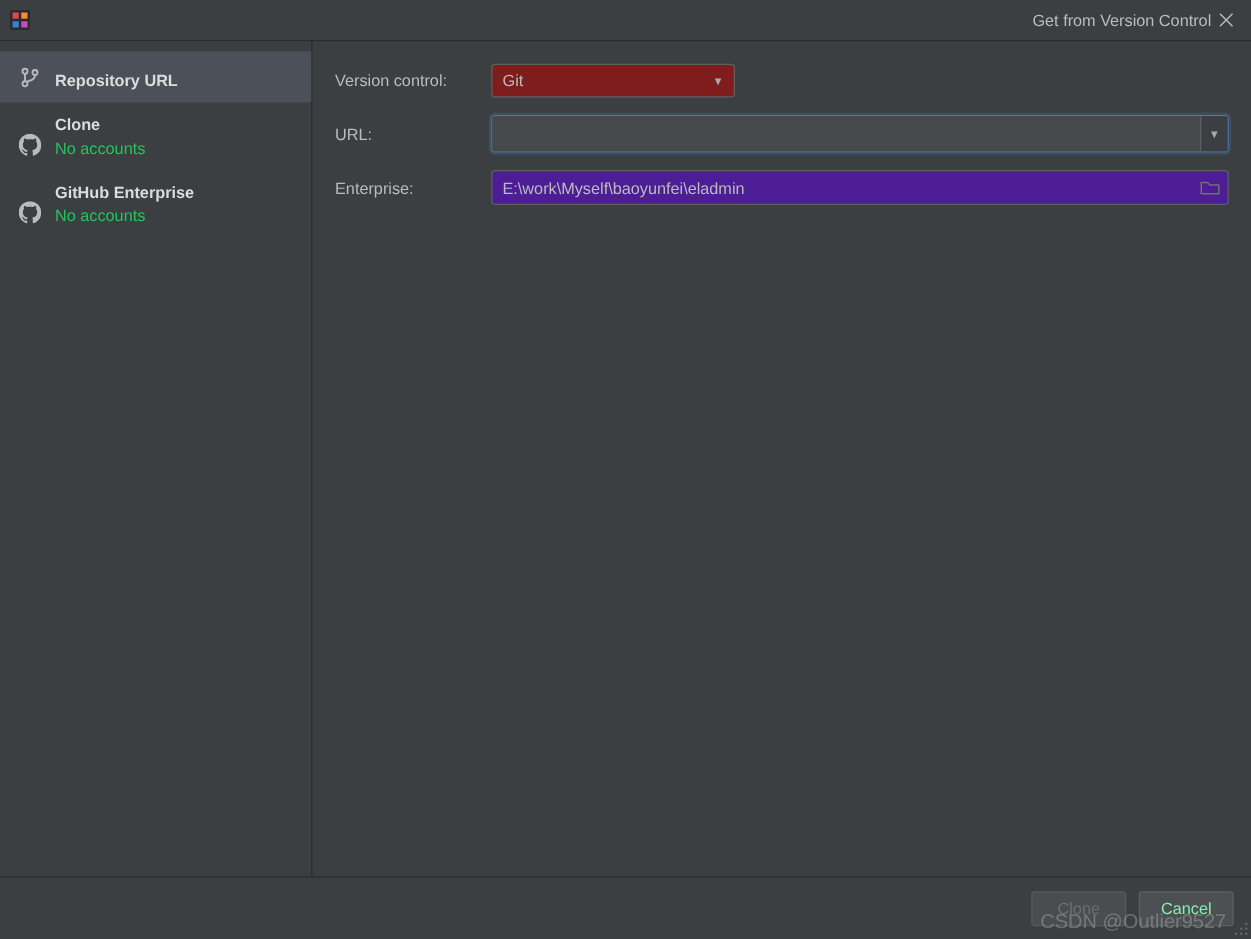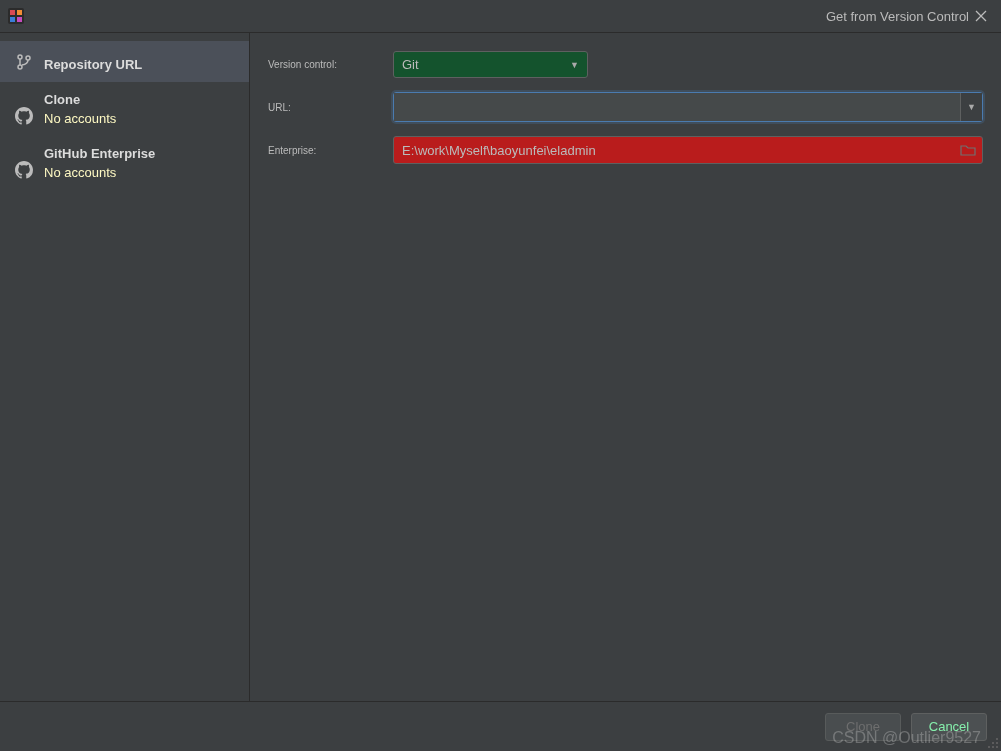--- a/index.html
+++ b/index.html
@@ -55,44 +55,44 @@
       background: #4b5059;
     }
     .sidebar-item .icon {
       width: 20px; height: 20px;
       display: flex; align-items: center; justify-content: center;
       flex-shrink: 0;
       margin-top: 1px;
     }
     .sidebar-item .labels { display: flex; flex-direction: column; gap: 4px; }
     .sidebar-item .label-primary { color: #dcdcdc; font-weight: 600; font-size: 13px; }
-    .sidebar-item .label-secondary { color: #fef9c3; font-size: 13px; }
+    .sidebar-item .label-secondary { color: #22c55e; font-size: 13px; }
     .content {
       flex: 1;
       padding: 18px 18px 0 18px;
       display: flex;
       flex-direction: column;
       gap: 14px;
     }
     .form-row {
       display: flex;
       align-items: center;
       gap: 10px;
     }
     .form-label {
       width: 115px;
       text-align: left;
       color: #bbbbbb;
-      font-size: 10px;
+      font-size: 13px;
     }
     .form-label.first { width: 115px; }
     .select-box {
       width: 195px;
       height: 27px;
-      background: #14532d;
+      background: #7f1d1d;
       border: 1px solid #5e6060;
       border-radius: 3px;
       display: flex;
       align-items: center;
       padding: 0 8px;
       color: #bbbbbb;
       justify-content: space-between;
       cursor: pointer;
     }
     .select-box .arrow { font-size: 9px; color: #aaaaaa; }
@@ -118,21 +118,21 @@
       background: #3c3f41;
       border-left: 1px solid #5e6060;
       display: flex; align-items: center; justify-content: center;
       color: #aaaaaa; font-size: 9px;
       cursor: pointer;
     }
     .dir-input-wrap {
       flex: 1;
       display: flex;
       height: 28px;
-      background: #b91c1c;
+      background: #4c1d95;
       border: 1px solid #5e6060;
       border-radius: 3px;
       align-items: center;
     }
     .dir-input {
       flex: 1;
       background: transparent;
       border: none;
       outline: none;
       color: #bbbbbb;

